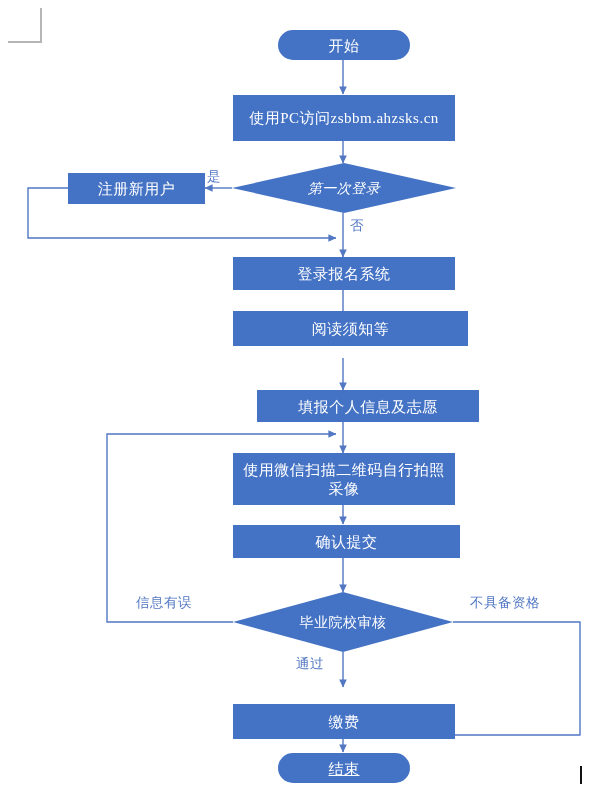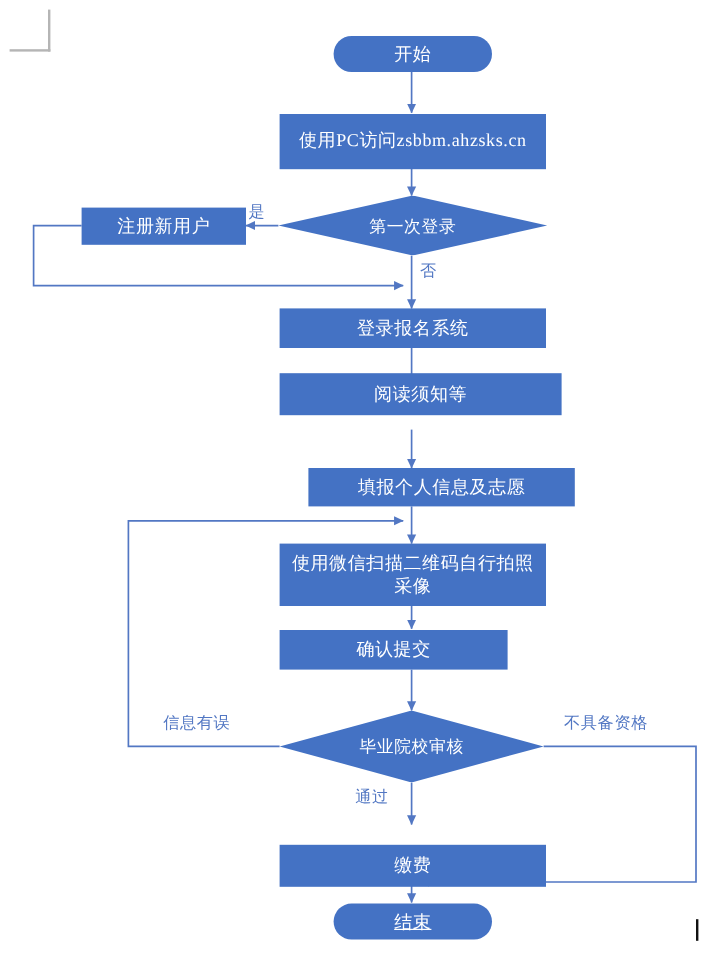--- a/index.html
+++ b/index.html
@@ -156,21 +156,21 @@
   </svg>
 
   <div class="node terminator" style="left:278px; top:30px; width:132px; height:30px;">
     <span class="node-label">开始</span>
   </div>
 
   <div class="node process" style="left:233px; top:95px; width:222px; height:46px;font-family:Liberation Serif, serif;">
     <span class="node-label">使用PC访问zsbbm.ahzsks.cn</span>
   </div>
 
-  <div class="decision" style="left:232px; top:163px; width:224px; height:50px;">
+  <div class="decision" style="left:232px; top:163px; width:224px; height:50px;font-style:italic;">
     <span class="dia"></span>
     <span class="decision-label">第一次登录</span>
   </div>
 
   <div class="node process" style="left:68px; top:173px; width:137px; height:31px;">
     <span class="node-label">注册新用户</span>
   </div>
 
   <div class="node process" style="left:233px; top:257px; width:222px; height:33px;">
     <span class="node-label">登录报名系统</span>
@@ -182,21 +182,21 @@
 
   <div class="node process" style="left:233px; top:390px; width:222px; height:32px;margin-left:24px;">
     <span class="node-label">填报个人信息及志愿</span>
   </div>
 
   <div class="node process" style="left:233px; top:453px; width:222px; height:52px;">
     <span class="node-label">使用微信扫描二维码自行拍照
 采像</span>
   </div>
 
-  <div class="node process" style="left:233px; top:525px; width:190px; height:33px;">
+  <div class="node process" style="left:233px; top:525px; width:227px; height:33px;">
     <span class="node-label">确认提交</span>
   </div>
 
   <div class="decision" style="left:233px; top:592px; width:220px; height:60px;">
     <span class="dia"></span>
     <span class="decision-label">毕业院校审核</span>
   </div>
 
   <div class="node process" style="left:233px; top:704px; width:222px; height:35px;">
     <span class="node-label">缴费</span>

